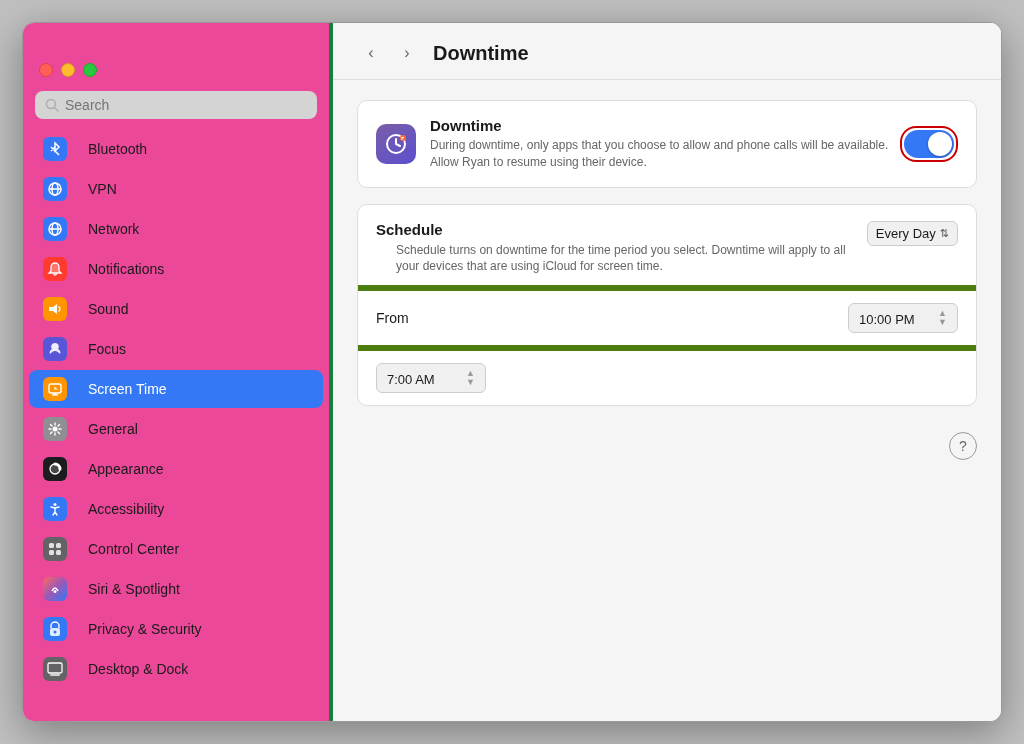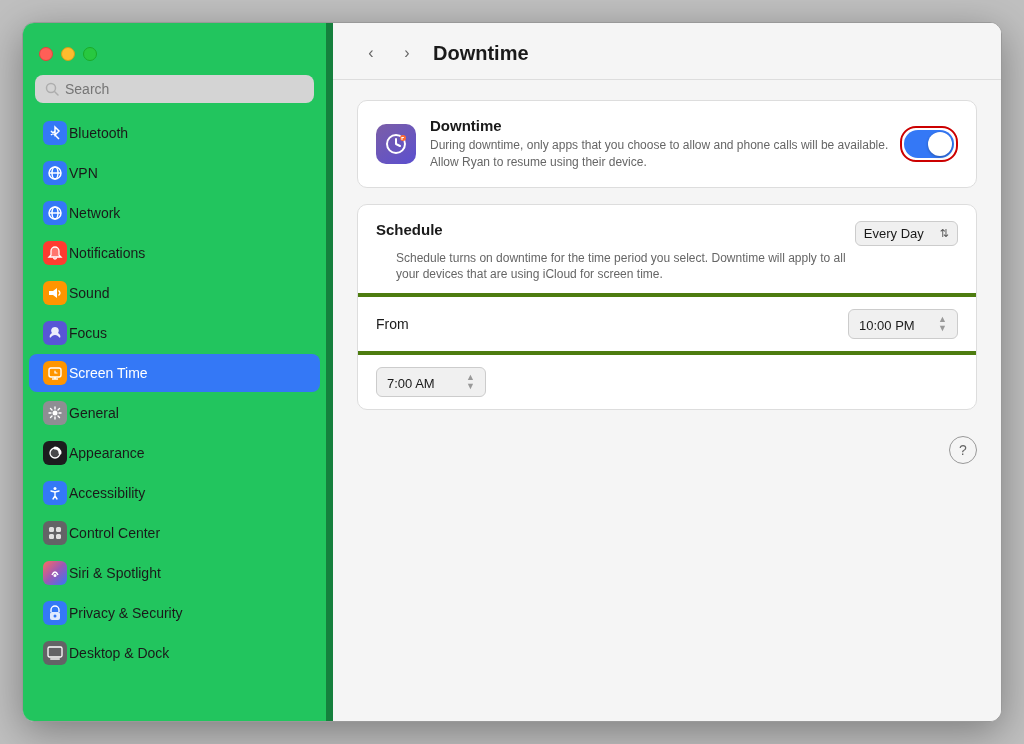--- a/index.html
+++ b/index.html
@@ -26,26 +26,26 @@
     }
     .main-content {
       display: flex;
       flex: 1;
       overflow: hidden;
     }
     
     .sidebar {
       width: 310px;
       min-width: 310px;
-      background: #22c55e;
+      background: #ec4899;
       display: flex;
       flex-direction: column;
-      padding-top: 10px;
+      padding-top: 26px;
       overflow-y: auto;
-      border-right: 7px solid #15803d;
+      border-right: 4px solid #15803d;
     }
     .traffic-lights {
       display: flex;
       gap: 8px;
       padding: 14px 16px 10px 16px;
     }
     .traffic-light {
       width: 14px;
       height: 14px;
       border-radius: 50%;
@@ -68,21 +68,21 @@
       background: transparent;
       border: none;
       outline: none;
       font-size: 14px;
       color: #666;
       width: 100%;
     }
     .sidebar-item {
       display: flex;
       align-items: center;
-      gap: 2px;
+      gap: 21px;
       padding: 7px 14px;
       font-size: 14px;
       color: #1a1a1a;
       cursor: pointer;
       border-radius: 8px;
       margin: 1px 6px;
     }
     .sidebar-item.active {
       background: #3478f6;
       color: white;
@@ -212,46 +212,46 @@
     .schedule-header {
       display: flex;
       align-items: flex-start;
       padding: 16px 18px 10px 18px;
     }
     .schedule-header-text { flex: 1; }
     .schedule-title {
       font-size: 15px;
       font-weight: 600;
       color: #1a1a1a;
-      margin-bottom: 12px;
+      margin-bottom: 4px;
     }
     .schedule-desc {
       font-size: 12px;
       color: #666;
       line-height: 1.4;
       margin-left: 20px;
     }
     .schedule-select {
       display: flex;
       align-items: center;
-      gap: 16px;
+      gap: 4px;
       background: #f0f0f0;
       border: 1px solid #ccc;
       border-radius: 6px;
       padding: 4px 8px;
       font-size: 13px;
       color: #1a1a1a;
       cursor: pointer;
       white-space: nowrap;
     }
     .time-row {
       display: flex;
       align-items: center;
       padding: 12px 18px;
-      border-top: 4px solid #4d7c0f;
+      border-top: 6px solid #4d7c0f;
     }
     .time-label {
       font-size: 14px;
       color: #1a1a1a;
       flex: 1;
     }
     .time-select {
       display: flex;
       align-items: flex-end;
       gap: 4px;

